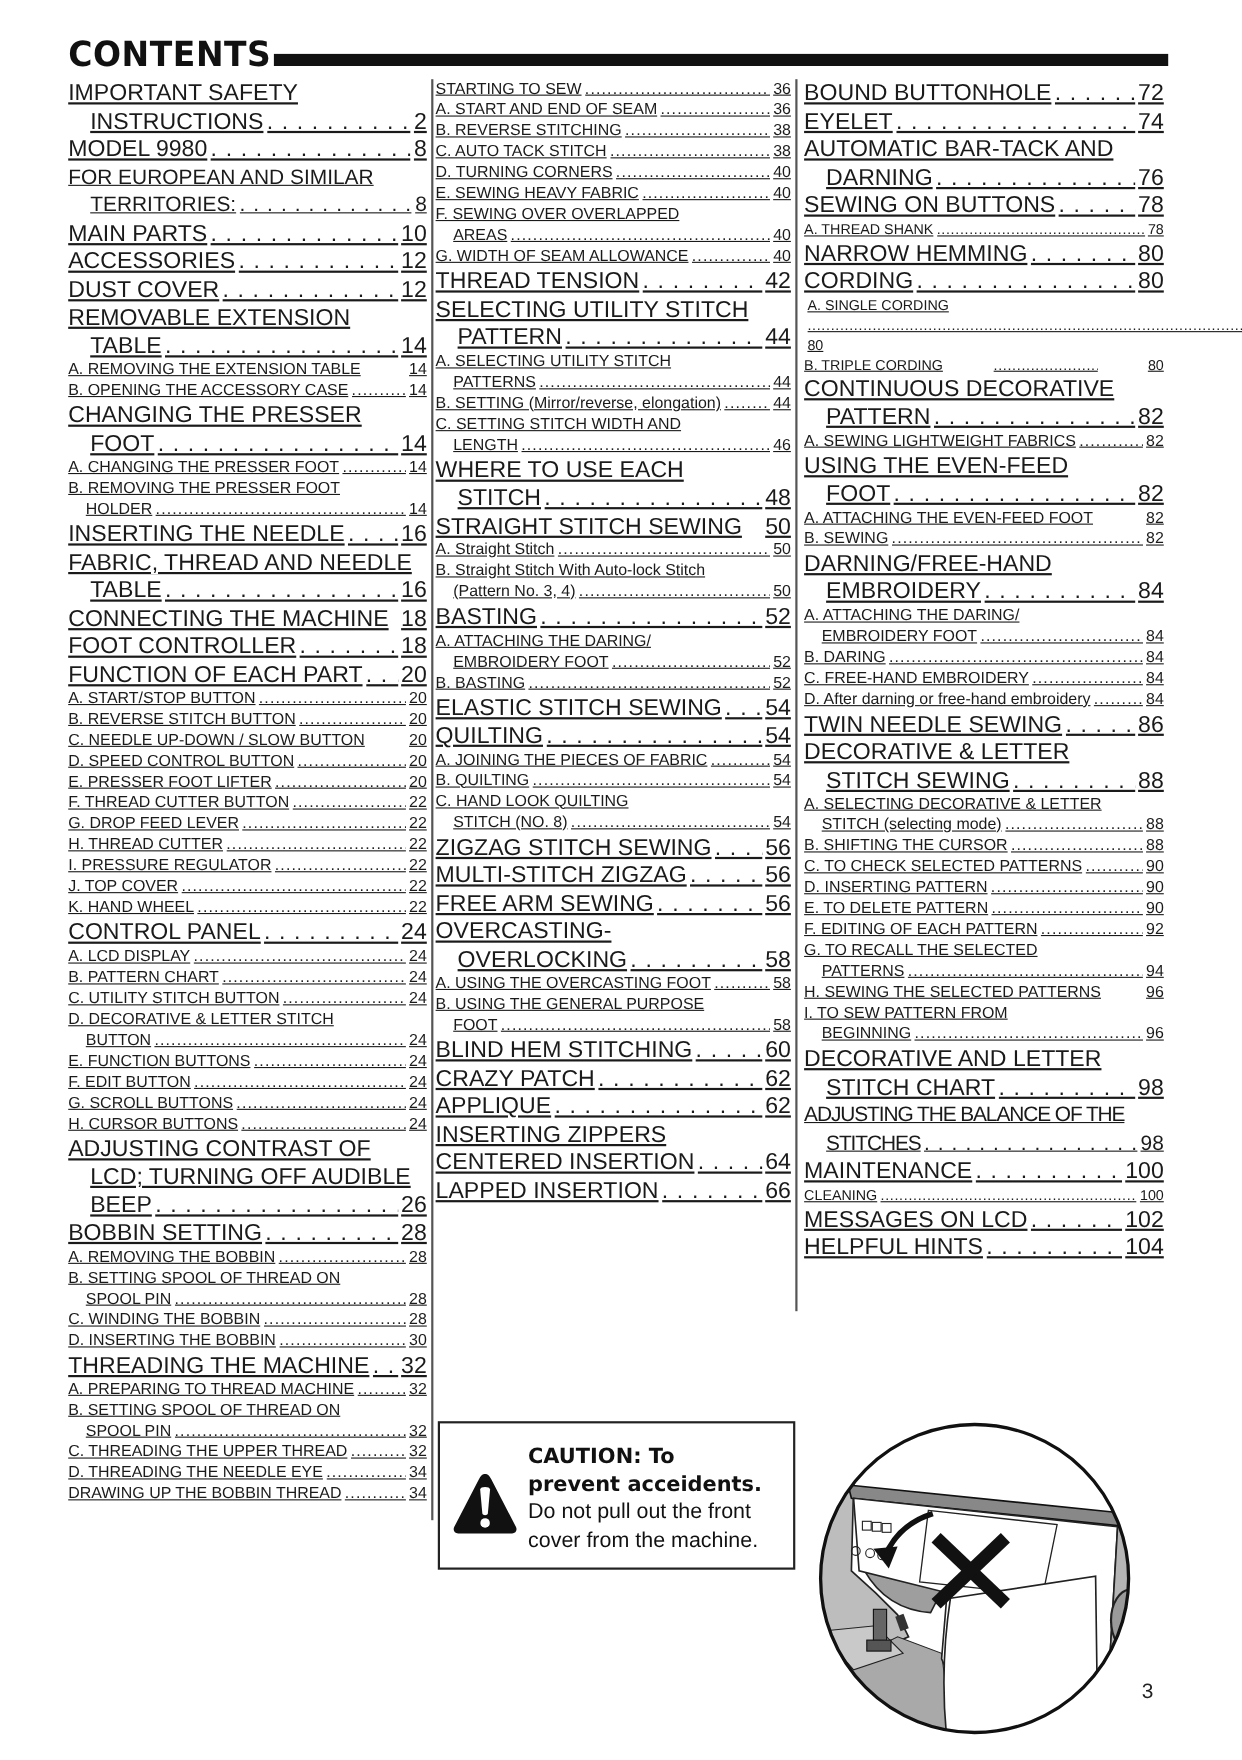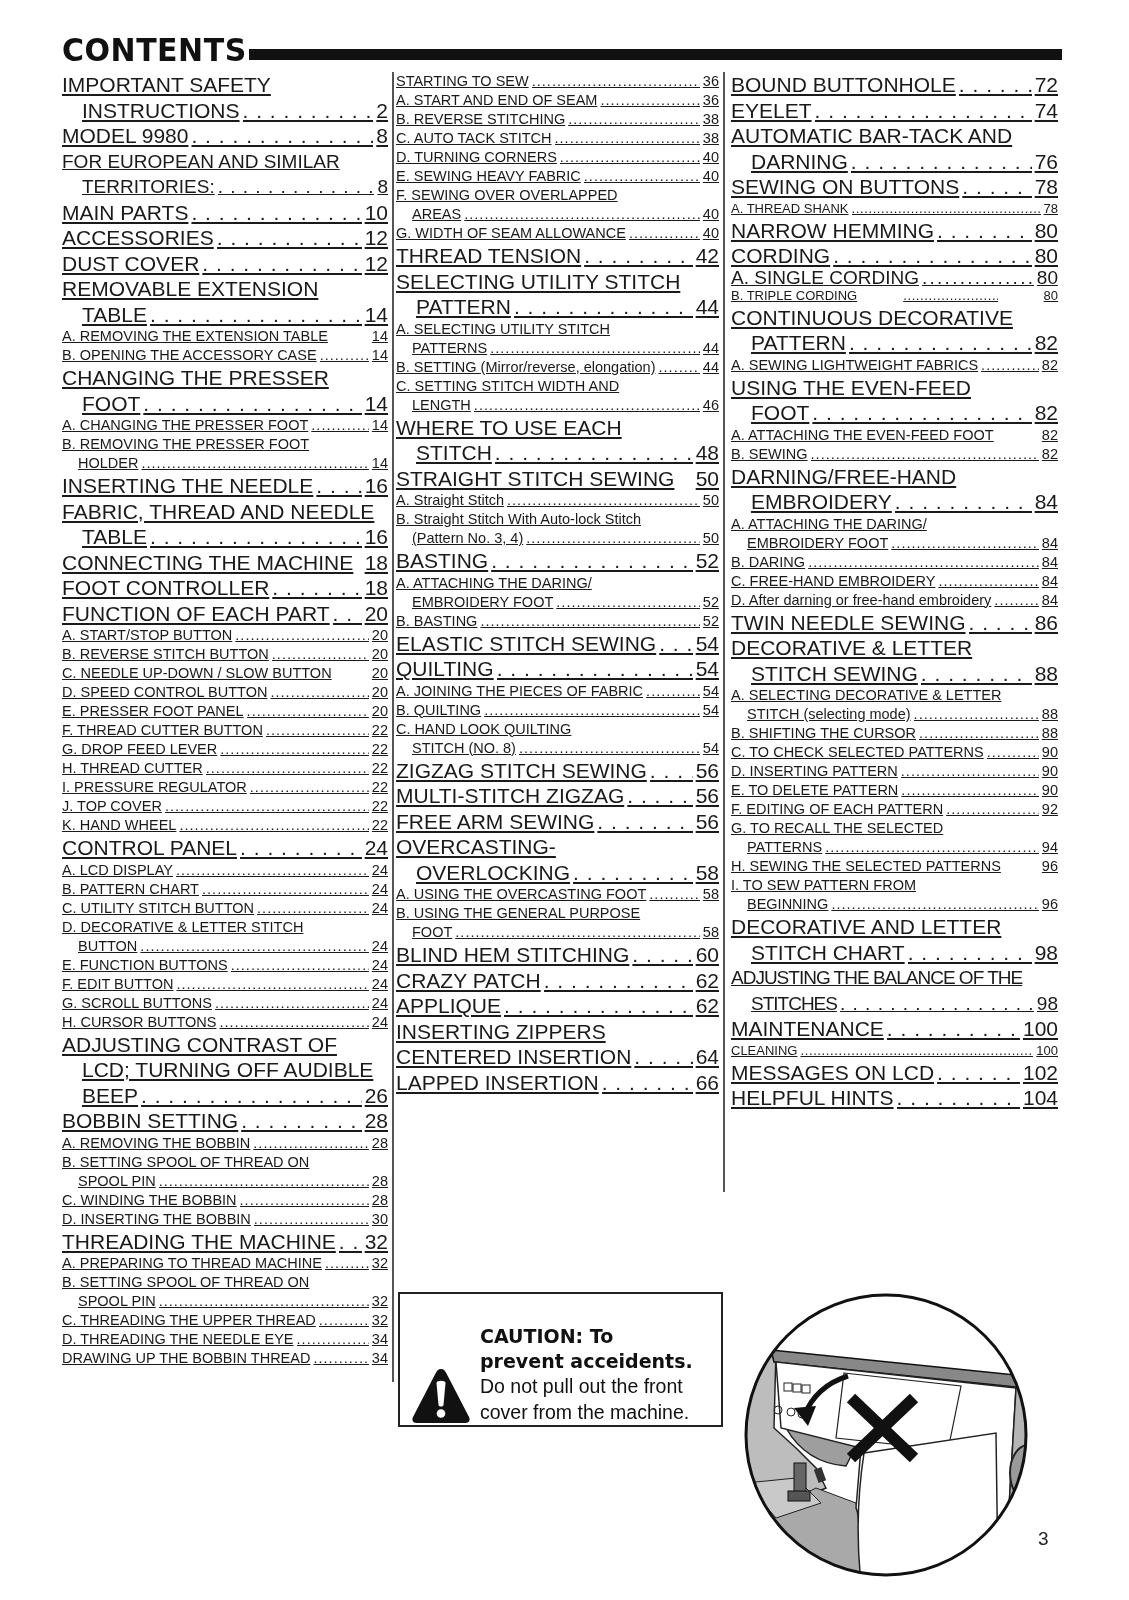--- a/index.html
+++ b/index.html
@@ -30,21 +30,21 @@
   .lvl1 { font-size: 21px; line-height: 25.5px; }
   .lvl2 { font-size: 14.5px; line-height: 19px; }
   .cont { padding-left: 20px; }
   .cont2 { padding-left: 16px; }
   .condensed .t { letter-spacing: -1px; transform-origin: left; }
   .lvl1 .d::after { letter-spacing: 1px; }
   .lvl2 .d::after { letter-spacing: -1.5px; }
 
   .caution {
     position: absolute; left: 398px; top: 1292px; width: 325px; height: 135px;
-    border: 2px solid #222; box-sizing: border-box; display: flex; align-items: flex-end;
+    border: 2px solid #222; box-sizing: border-box; display: flex; align-items: center;
   }
   .caution .icon { width: 62px; height: 58px; margin: 14px 8px 0 10px; flex: 0 0 auto; }
   .caution .txt { padding-top: 6px; }
   .caution .bold { font-family: "DejaVu Sans", sans-serif; font-weight: 900; font-size: 19px; line-height: 25px; color: #111; }
   .caution .norm { font-size: 19.5px; line-height: 25.5px; color: #111; }
 
   .illus { position: absolute; left: 736px; top: 1288px; width: 300px; height: 295px; }
   .pagenum { position: absolute; left: 1038px; top: 1528px; font-size: 19px; color: #222; }
 </style>
 </head>
@@ -188,21 +188,21 @@
       <span class="t">C. NEEDLE UP-DOWN / SLOW  BUTTON</span>
       <span class="d"></span>
       <span class="p">20</span>
     </div>
     <div class="entry lvl2">
       <span class="t">D. SPEED CONTROL BUTTON</span>
       <span class="d"></span>
       <span class="p">20</span>
     </div>
     <div class="entry lvl2">
-      <span class="t">E. PRESSER FOOT PANEL</span>
+      <span class="t">E. PRESSER FOOT LIFTER</span>
       <span class="d"></span>
       <span class="p">20</span>
     </div>
     <div class="entry lvl2">
       <span class="t">F. THREAD CUTTER BUTTON</span>
       <span class="d"></span>
       <span class="p">22</span>
     </div>
     <div class="entry lvl2">
       <span class="t">G. DROP FEED LEVER</span>
@@ -631,21 +631,21 @@
     <div class="entry lvl1">
       <span class="t">NARROW HEMMING</span>
       <span class="d"></span>
       <span class="p">80</span>
     </div>
     <div class="entry lvl1">
       <span class="t">CORDING</span>
       <span class="d"></span>
       <span class="p">80</span>
     </div>
-    <div class="entry lvl2" style="font-size: 19px; line-height: 18px;">
+    <div class="entry lvl2" style="font-size: 13px; line-height: 18px; flex-direction: column;">
       <span class="t">A. SINGLE CORDING</span>
       <span class="d"></span>
       <span class="p">80</span>
     </div>
     <div class="entry lvl2" style="font-size: 13px; line-height: 18px; gap: 43px;">
       <span class="t">B. TRIPLE CORDING</span>
       <span class="d"></span>
       <span class="p">80</span>
     </div>
     <div class="entry lvl1 nodots">

